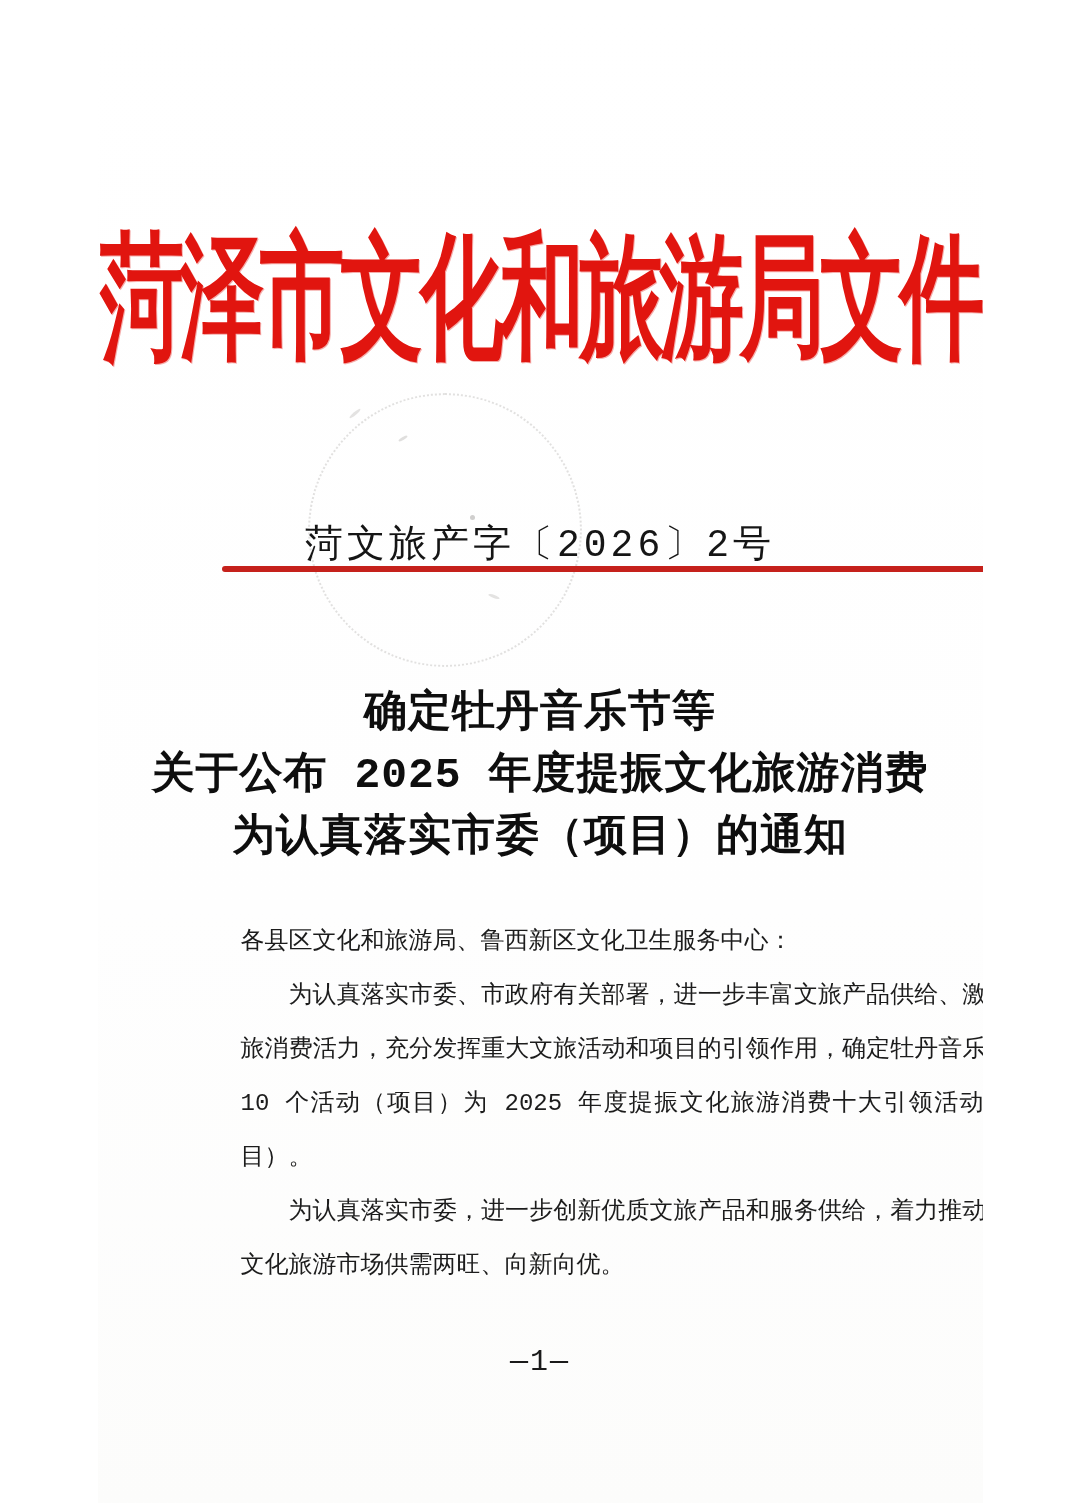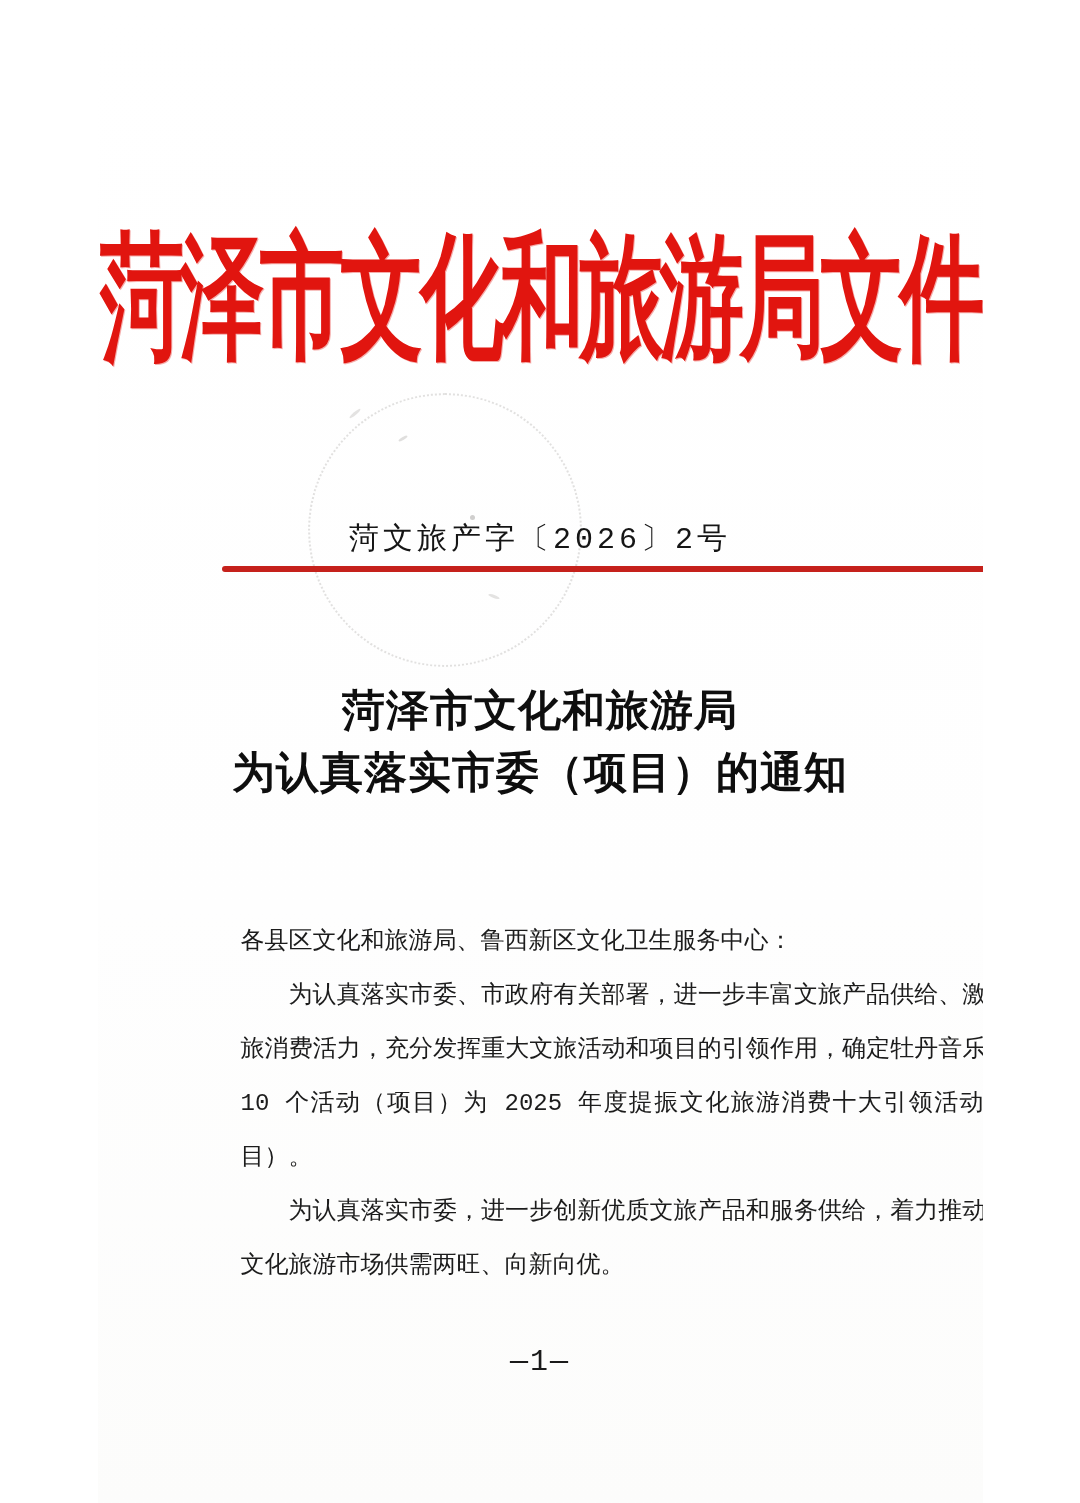--- a/index.html
+++ b/index.html
@@ -41,21 +41,21 @@
     text-shadow:1px 1px 0 rgba(225,21,15,.35);
   }
 
   
   .doc-number{
     position:absolute;
     top:511px;
     left:0;
     right:0;
     text-align:center;
-    font-size:30px;
+    font-size:38px;
     letter-spacing:4px;
     color:#151515;
   }
 
   
   .red-rule{
     position:absolute;
     top:559px;
     left:124px;
     width:812px;
@@ -140,21 +140,22 @@
   <span class="speck s1"></span>
   <span class="speck s2"></span>
   <span class="speck s3"></span>
   <span class="speck s4"></span>
 
   <div class="doc-number">菏文旅产字〔2026〕2号</div>
 
   <div class="red-rule"></div>
 
   <div class="notice-title">
-    <div>菏泽市文化和旅游局</div>
+    <div>确定牡丹音乐节等</div>
+    <div>关于公布 2025 年度提振文化旅游消费</div>
     <div>为认真落实市委（项目）的通知</div>
   </div>
 
   <div class="body-block">
     <p class="salutation">各县区文化和旅游局、鲁西新区文化卫生服务中心：</p>
     <p>为认真落实市委、市政府有关部署，进一步丰富文旅产品供给、激发文旅消费活力，充分发挥重大文旅活动和项目的引领作用，确定牡丹音乐节等 10 个活动（项目）为 2025 年度提振文化旅游消费十大引领活动（项目）。</p>
     <p>为认真落实市委，进一步创新优质文旅产品和服务供给，着力推动我市文化旅游市场供需两旺、向新向优。</p>
   </div>
 
   <div class="page-number">—1—</div>

